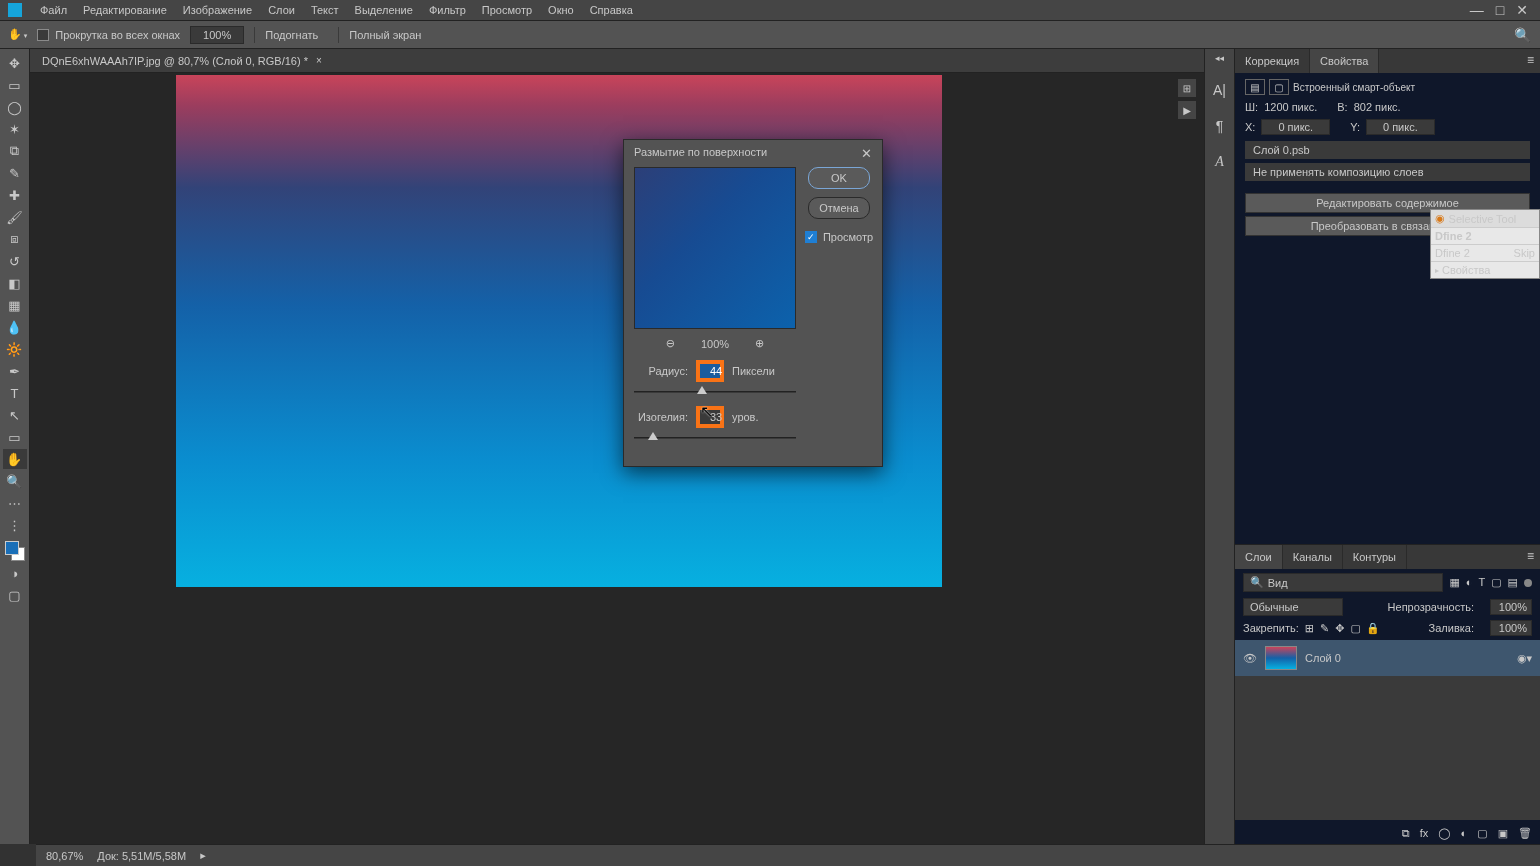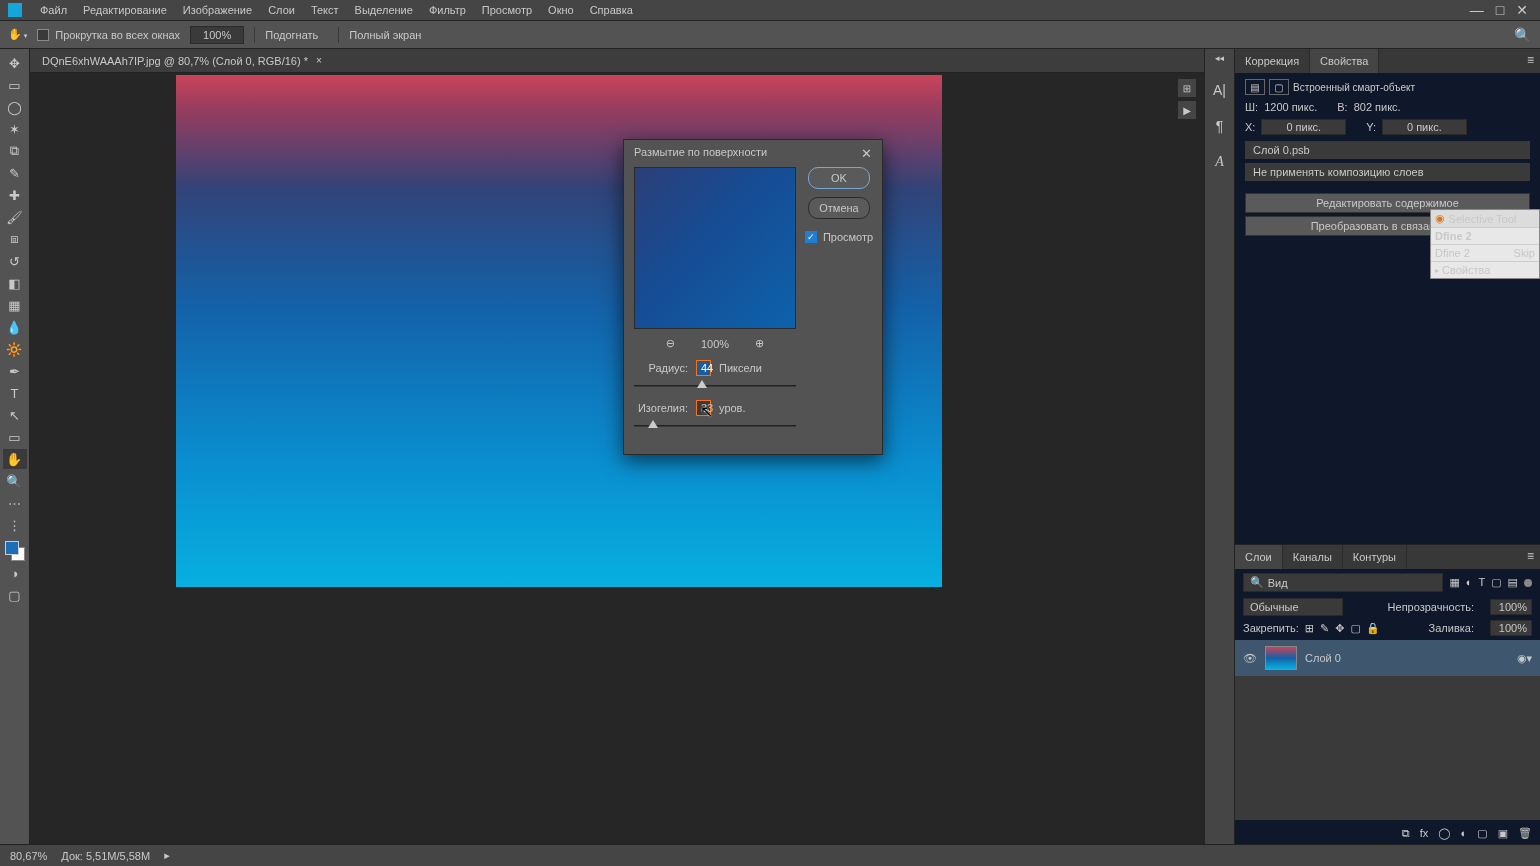--- a/index.html
+++ b/index.html
@@ -46,21 +46,21 @@
 .right-panels { width: 306px; background: #0f172a; border-left: 1px solid #222; display: flex; flex-direction: column; }
 .panel-tabs { display: flex; background: #383838; height: 24px; align-items: stretch; }
 .panel-tabs .tab { padding: 4px 10px; background: #383838; border-right: 1px solid #2a2a2a; display: flex; align-items: center; }
 .panel-tabs .tab.active { background: #454545; }
 .panel-tabs .menu-btn { margin-left: auto; padding: 4px 6px; font-size: 12px; }
 .properties-body { padding: 6px 10px; flex: 0 0 auto; }
 .prop-icons { display: flex; gap: 4px; margin-bottom: 6px; }
 .prop-icons span { width: 20px; height: 16px; border: 1px solid #666; display: flex; align-items: center; justify-content: center; font-size: 10px; }
 .dim-row { display: flex; gap: 20px; margin-bottom: 6px; }
 .dim-row .dim { display: flex; gap: 6px; align-items: center; }
-.val-box { background: #3a3a3a; border: 1px solid #2a2a2a; padding: 1px 24px; min-width: 52px; }
+.val-box { background: #3a3a3a; border: 1px solid #2a2a2a; padding: 1px 16px; min-width: 52px; }
 .slot-psb { background: #3a3a3a; padding: 3px 8px; margin-bottom: 4px; }
 .action-btn { background: #5a5a5a; border: 1px solid #333; padding: 3px 0; text-align: center; margin-bottom: 3px; }
 
 
 .plugin-panel { position: absolute; right: 0; top: 209px; width: 110px; background: #e8e8e8; border: 1px solid #888; font-size: 10px; }
 .plugin-panel .hdr { background: #dcdcdc; padding: 2px 4px; color: #333; display: flex; align-items: center; gap: 4px; }
 .plugin-panel .row { padding: 2px 4px; color: #333; border-top: 1px solid #ccc; display: flex; align-items: center; }
 .plugin-panel .orange { color: #d97a1a; }
 
 
@@ -75,34 +75,34 @@
 .lock-row { padding: 2px 8px; display: flex; align-items: center; gap: 6px; }
 .lock-row .icons { display: flex; gap: 6px; }
 .layer-list { flex: 1; background: #3a3a3a; margin: 2px 0; }
 .layer-item { display: flex; align-items: center; padding: 6px 8px; gap: 8px; background: #3e566e; }
 .layer-item .vis { width: 14px; text-align: center; }
 .layer-item .thumb { width: 32px; height: 24px; background: linear-gradient(180deg, #c9445a 0%, #1461a8 50%, #07b0e0 100%); border: 1px solid #888; }
 .layer-item .lock { margin-left: auto; }
 .layer-footer { height: 22px; display: flex; align-items: center; justify-content: flex-end; padding: 0 8px; gap: 10px; font-size: 11px; color: #999; }
 
 
-.status-bar { height: 22px; background: #454545; display: flex; align-items: center; padding: 0 10px; gap: 14px; border-top: 1px solid #222; }
+.status-bar { height: 22px; background: #454545; display: flex; align-items: center; padding: 0 10px; gap: 14px; border-top: 1px solid #222; margin-left: 36px; }
 
 
 .dialog { position: absolute; left: 623px; top: 139px; width: 260px; background: #535353; border: 1px solid #2a2a2a; box-shadow: 0 6px 20px rgba(0,0,0,0.6); }
 .dialog .titlebar { display: flex; align-items: flex-start; padding: 6px 10px; }
 .dialog .titlebar .close { margin-left: auto; font-size: 13px; }
 .dialog .body { display: flex; padding: 0 10px 14px 10px; gap: 10px; }
 .dialog .preview-col { flex: 1; }
 .dialog .preview { width: 162px; height: 162px; background: linear-gradient(135deg, #2c3f78 0%, #174b92 40%, #0c62ac 100%); border: 1px solid #2a2a2a; margin-bottom: 8px; }
 .dialog .zoom-row { display: flex; align-items: center; justify-content: center; gap: 26px; margin-bottom: 10px; }
 .dialog .param-row { display: flex; align-items: center; gap: 8px; margin-bottom: 2px; }
 .dialog .param-row .lbl { width: 54px; text-align: right; }
 .dialog .param-row .unit { width: 46px; }
-.dialog .num-input { width: 15px; background: #3a3a3a; border: 1px solid #f97316; padding: 1px 4px; }
+.dialog .num-input { width: 15px; background: #3a3a3a; border: 4px solid #f97316; padding: 1px 10px; }
 .dialog .num-input.sel { background: #1a5c9e; color: #fff; }
 .dialog .slider { height: 16px; position: relative; margin-bottom: 6px; }
 .dialog .slider .track { position: absolute; top: 7px; left: 0; right: 0; height: 2px; background: #3a3a3a; border-top: 1px solid #222; }
 .dialog .slider .thumb { position: absolute; top: 2px; width: 0; height: 0; border-left: 5px solid transparent; border-right: 5px solid transparent; border-bottom: 8px solid #ccc; transform: translateX(-5px); }
 .dialog .btn-col { display: flex; flex-direction: column; gap: 8px; align-items: center; width: 66px; }
 .dialog .btn { width: 62px; padding: 4px 0; text-align: center; border: 1px solid #2a2a2a; border-radius: 10px; background: #5a5a5a; }
 .dialog .btn.primary { border-color: #7aa6d6; }
 .dialog .check-row { display: flex; align-items: center; gap: 6px; margin-top: 4px; }
 .dialog .check { width: 12px; height: 12px; background: #1f7fd4; display: flex; align-items: center; justify-content: center; font-size: 9px; color: #fff; }
 

